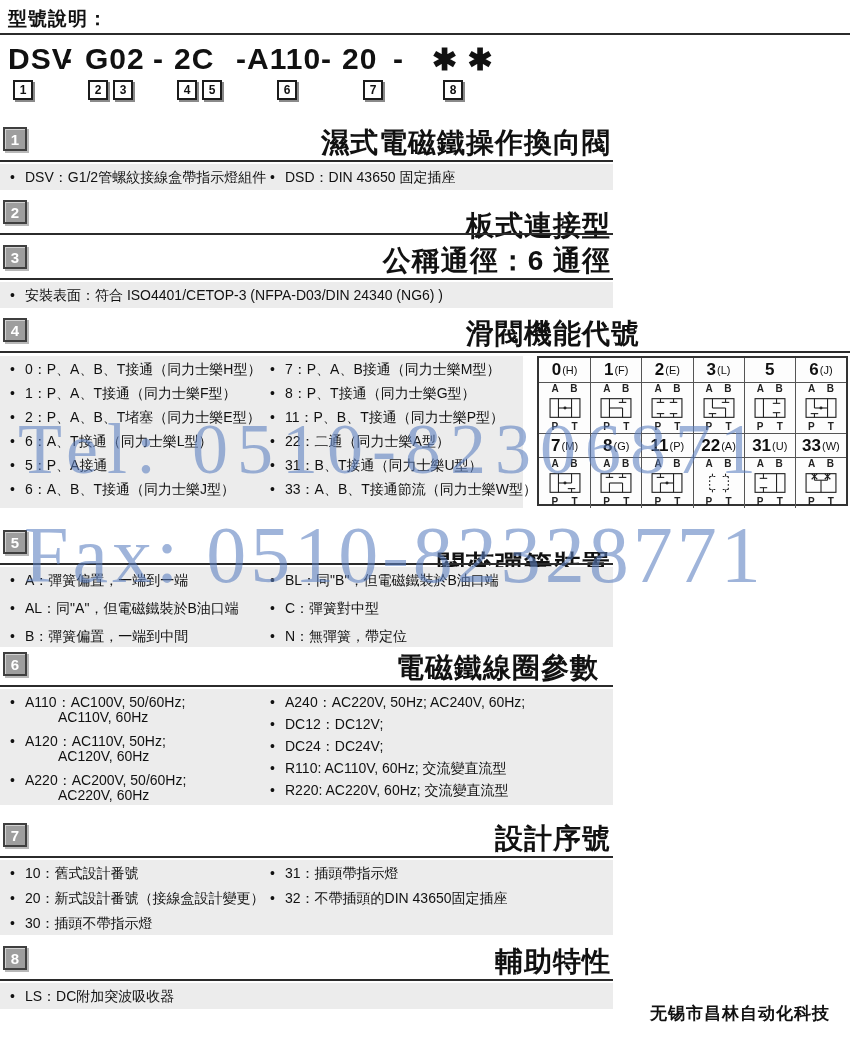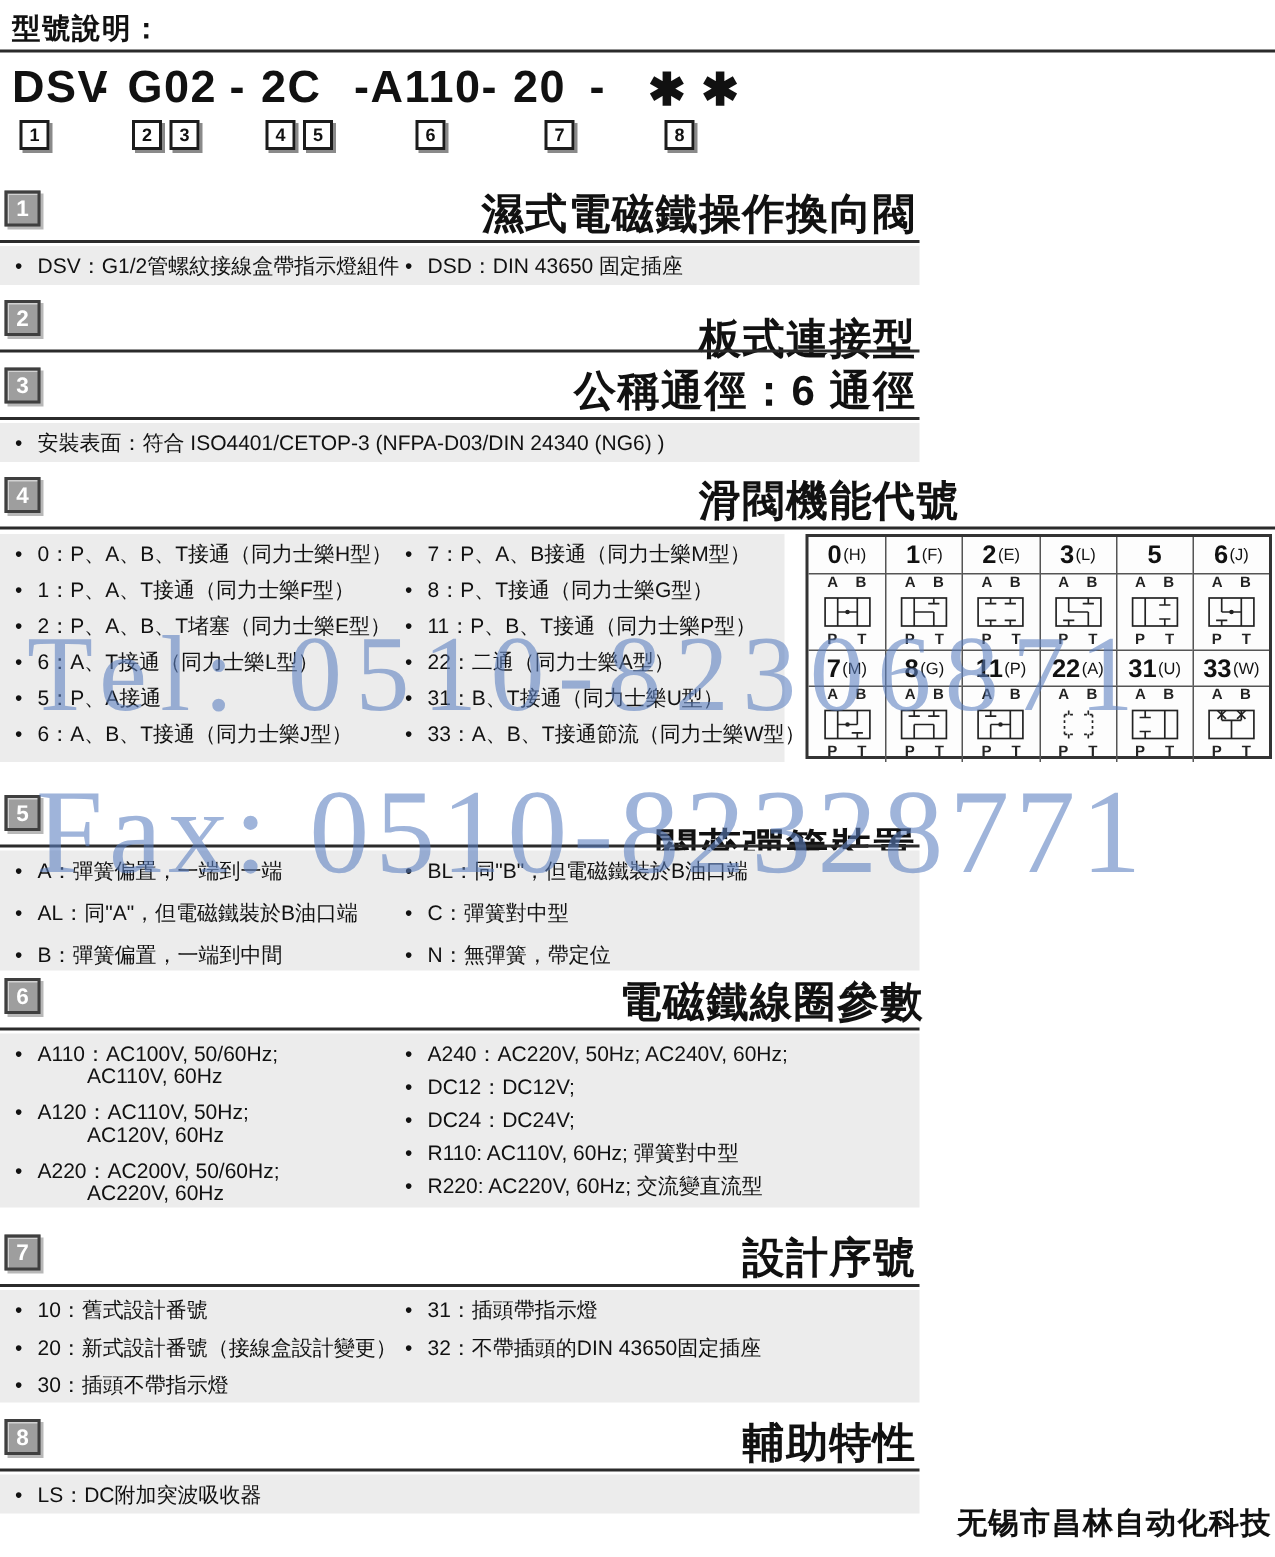--- a/index.html
+++ b/index.html
@@ -33,21 +33,21 @@
   .hnum{font-size:17px;font-weight:bold;}
   .hletter{font-size:11px;margin-left:1px;}
   .symcell{flex-direction:column;justify-content:center;}
   .portrow{width:34px;display:flex;justify-content:space-between;padding:0 4px;box-sizing:border-box;
            font-size:10px;line-height:10px;font-weight:bold;color:#222;}
   
   .wm{position:absolute;font-family:"Liberation Serif",serif;color:#5b7fc0;opacity:.58;
       white-space:nowrap;pointer-events:none;z-index:50;}
   #wm-tel{left:18px;top:408px;font-size:72px;letter-spacing:9px;text-align:center;}
   #wm-fax{left:24px;top:510px;font-size:80px;letter-spacing:4px;}
-  .footer{position:absolute;right:2px;top:1002px;font-size:20px;font-weight:bold;letter-spacing:1px;}
+  .footer{position:absolute;right:20px;top:1002px;font-size:17px;font-weight:bold;letter-spacing:1px;}
 </style>
 </head>
 <body>
 
 <div id="page">
   <div class="page-title">型號說明：</div>
   <div class="rule" style="left:0;top:33px;width:850px;"></div>
 
   <div id="model-line">
       <span class="model-seg" style="left: 8px;">DSV</span>
@@ -242,21 +242,21 @@
               <div class="item">
                 <span class="bullet">•</span>
                 <span>N：無彈簧，帶定位</span>
               </div>
             </div>
           </div>
         </div>
       </div>
       <div>
         <div class="badge" style="top: 652px;">6</div>
-        <div class="sec-title" style="top: 649px; right: 234px; text-align: center;">電磁鐵線圈參數</div>
+        <div class="sec-title" style="top: 649px; right: 251px; text-align: center;">電磁鐵線圈參數</div>
         <div class="rule" style="left: 0px; top: 685px; width: 613px;"></div>
         <div class="band" style="top: 689px; width: 613px; height: 116px;">
           <div class="col" style="left: 8px; row-gap: 9px;">
             <div>
               <div class="item">
                 <span class="bullet">•</span>
                 <span>A110：AC100V, 50/60Hz;</span>
               </div>
               <div class="cont-line">AC110V, 60Hz</div>
             </div>
@@ -290,21 +290,21 @@
             </div>
             <div>
               <div class="item">
                 <span class="bullet">•</span>
                 <span>DC24：DC24V;</span>
               </div>
             </div>
             <div>
               <div class="item">
                 <span class="bullet">•</span>
-                <span>R110: AC110V, 60Hz; 彈簧對中型</span>
+                <span>R110: AC110V, 60Hz; 交流變直流型</span>
               </div>
             </div>
             <div>
               <div class="item">
                 <span class="bullet">•</span>
                 <span>R220: AC220V, 60Hz; 交流變直流型</span>
               </div>
             </div>
           </div>
         </div>

